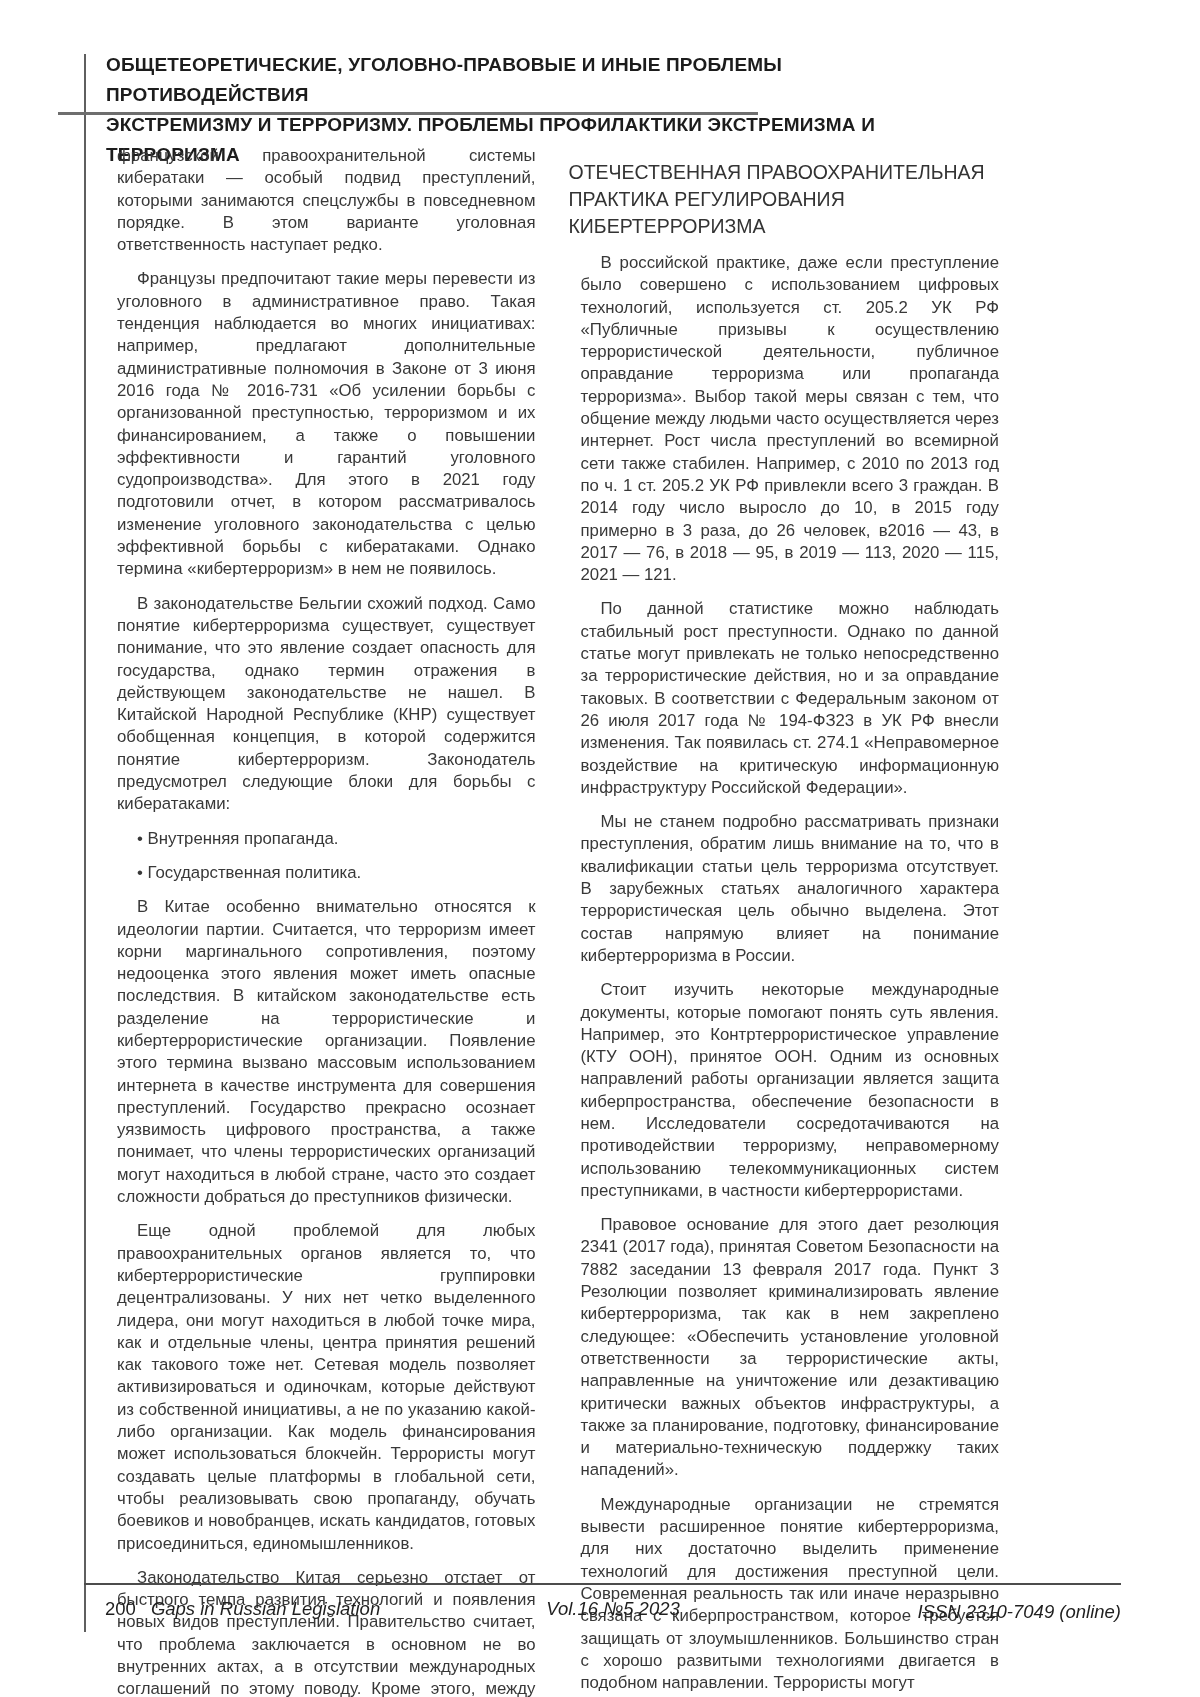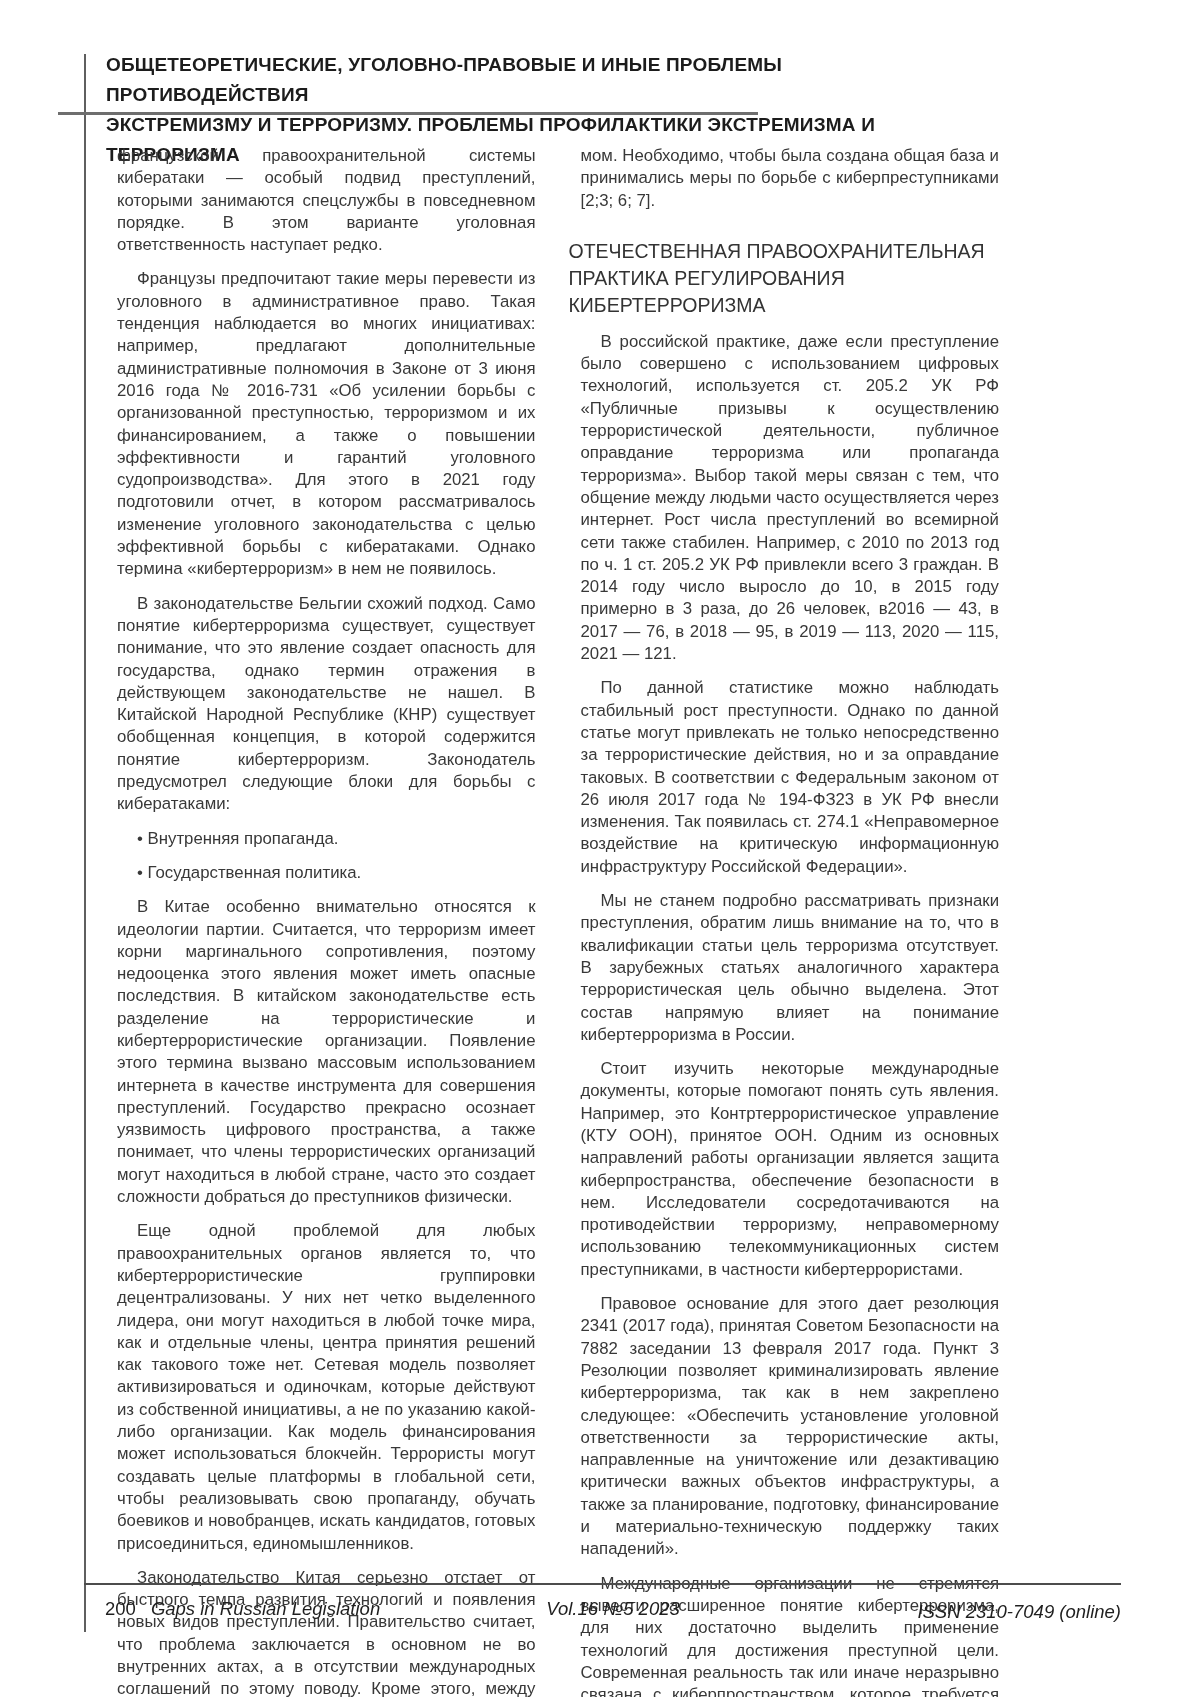--- a/index.html
+++ b/index.html
@@ -70,21 +70,20 @@
     <p>французской правоохранительной системы кибератаки — особый подвид преступлений, которыми занимаются спецслужбы в повседневном порядке. В этом варианте уголовная ответственность наступает редко.</p>
     <p class="indent">Французы предпочитают такие меры перевести из уголовного в административное право. Такая тенденция наблюдается во многих инициативах: например, предлагают дополнительные административные полномочия в Законе от 3 июня 2016 года № 2016-731 «Об усилении борьбы с организованной преступностью, терроризмом и их финансированием, а также о повышении эффективности и гарантий уголовного судопроизводства». Для этого в 2021 году подготовили отчет, в котором рассматривалось изменение уголовного законодательства с целью эффективной борьбы с кибератаками. Однако термина «кибертерроризм» в нем не появилось.</p>
     <p class="indent">В законодательстве Бельгии схожий подход. Само понятие кибертерроризма существует, существует понимание, что это явление создает опасность для государства, однако термин отражения в действующем законодательстве не нашел. В Китайской Народной Республике (КНР) существует обобщенная концепция, в которой содержится понятие кибертерроризм. Законодатель предусмотрел следующие блоки для борьбы с кибератаками:</p>
     <p class="indent">• Внутренняя пропаганда.</p>
     <p class="indent">• Государственная политика.</p>
     <p class="indent">В Китае особенно внимательно относятся к идеологии партии. Считается, что терроризм имеет корни маргинального сопротивления, поэтому недооценка этого явления может иметь опасные последствия. В китайском законодательстве есть разделение на террористические и кибертеррористические организации. Появление этого термина вызвано массовым использованием интернета в качестве инструмента для совершения преступлений. Государство прекрасно осознает уязвимость цифрового пространства, а также понимает, что члены террористических организаций могут находиться в любой стране, часто это создает сложности добраться до преступников физически.</p>
     <p class="indent">Еще одной проблемой для любых правоохранительных органов является то, что кибертеррористические группировки децентрализованы. У них нет четко выделенного лидера, они могут находиться в любой точке мира, как и отдельные члены, центра принятия решений как такового тоже нет. Сетевая модель позволяет активизироваться и одиночкам, которые действуют из собственной инициативы, а не по указанию какой-либо организации. Как модель финансирования может использоваться блокчейн. Террористы могут создавать целые платформы в глобальной сети, чтобы реализовывать свою пропаганду, обучать боевиков и новобранцев, искать кандидатов, готовых присоединиться, единомышленников.</p>
     <p class="indent">Законодательство Китая серьезно отстает от быстрого темпа развития технологий и появления новых видов преступлений. Правительство считает, что проблема заключается в основном не во внутренних актах, а в отсутствии международных соглашений по этому поводу. Кроме этого, между странами нет договоренности о том, что же все-таки считается кибертеррориз-</p>
   </div>
   <div class="col">
-    <p>мом. Необходимо, чтобы была создана общая база и принимались меры по борьбе с киберпреступниками [2;3; 6; 7].</p>
     <div class="section-heading">ОТЕЧЕСТВЕННАЯ ПРАВООХРАНИТЕЛЬНАЯ
 ПРАКТИКА РЕГУЛИРОВАНИЯ
 КИБЕРТЕРРОРИЗМА</div>
     <p class="indent">В российской практике, даже если преступление было совершено с использованием цифровых технологий, используется ст. 205.2 УК РФ «Публичные призывы к осуществлению террористической деятельности, публичное оправдание терроризма или пропаганда терроризма». Выбор такой меры связан с тем, что общение между людьми часто осуществляется через интернет. Рост числа преступлений во всемирной сети также стабилен. Например, с 2010 по 2013 год по ч. 1 ст. 205.2 УК РФ привлекли всего 3 граждан. В 2014 году число выросло до 10, в 2015 году примерно в 3 раза, до 26 человек, в2016 — 43, в 2017 — 76, в 2018 — 95, в 2019 — 113, 2020 — 115, 2021 — 121.</p>
     <p class="indent">По данной статистике можно наблюдать стабильный рост преступности. Однако по данной статье могут привлекать не только непосредственно за террористические действия, но и за оправдание таковых. В соответствии с Федеральным законом от 26 июля 2017 года № 194-ФЗ23 в УК РФ внесли изменения. Так появилась ст. 274.1 «Неправомерное воздействие на критическую информационную инфраструктуру Российской Федерации».</p>
     <p class="indent">Мы не станем подробно рассматривать признаки преступления, обратим лишь внимание на то, что в квалификации статьи цель терроризма отсутствует. В зарубежных статьях аналогичного характера террористическая цель обычно выделена. Этот состав напрямую влияет на понимание кибертерроризма в России.</p>
     <p class="indent">Стоит изучить некоторые международные документы, которые помогают понять суть явления. Например, это Контртеррористическое управление (КТУ ООН), принятое ООН. Одним из основных направлений работы организации является защита киберпространства, обеспечение безопасности в нем. Исследователи сосредотачиваются на противодействии терроризму, неправомерному использованию телекоммуникационных систем преступниками, в частности кибертеррористами.</p>
     <p class="indent">Правовое основание для этого дает резолюция 2341 (2017 года), принятая Советом Безопасности на 7882 заседании 13 февраля 2017 года. Пункт 3 Резолюции позволяет криминализировать явление кибертерроризма, так как в нем закреплено следующее: «Обеспечить установление уголовной ответственности за террористические акты, направленные на уничтожение или дезактивацию критически важных объектов инфраструктуры, а также за планирование, подготовку, финансирование и материально-техническую поддержку таких нападений».</p>
     <p class="indent">Международные организации не стремятся вывести расширенное понятие кибертерроризма, для них достаточно выделить применение технологий для достижения преступной цели. Современная реальность так или иначе неразрывно связана с киберпространством, которое требуется защищать от злоумышленников. Большинство стран с хорошо развитыми технологиями двигается в подобном направлении. Террористы могут</p>
   </div>

